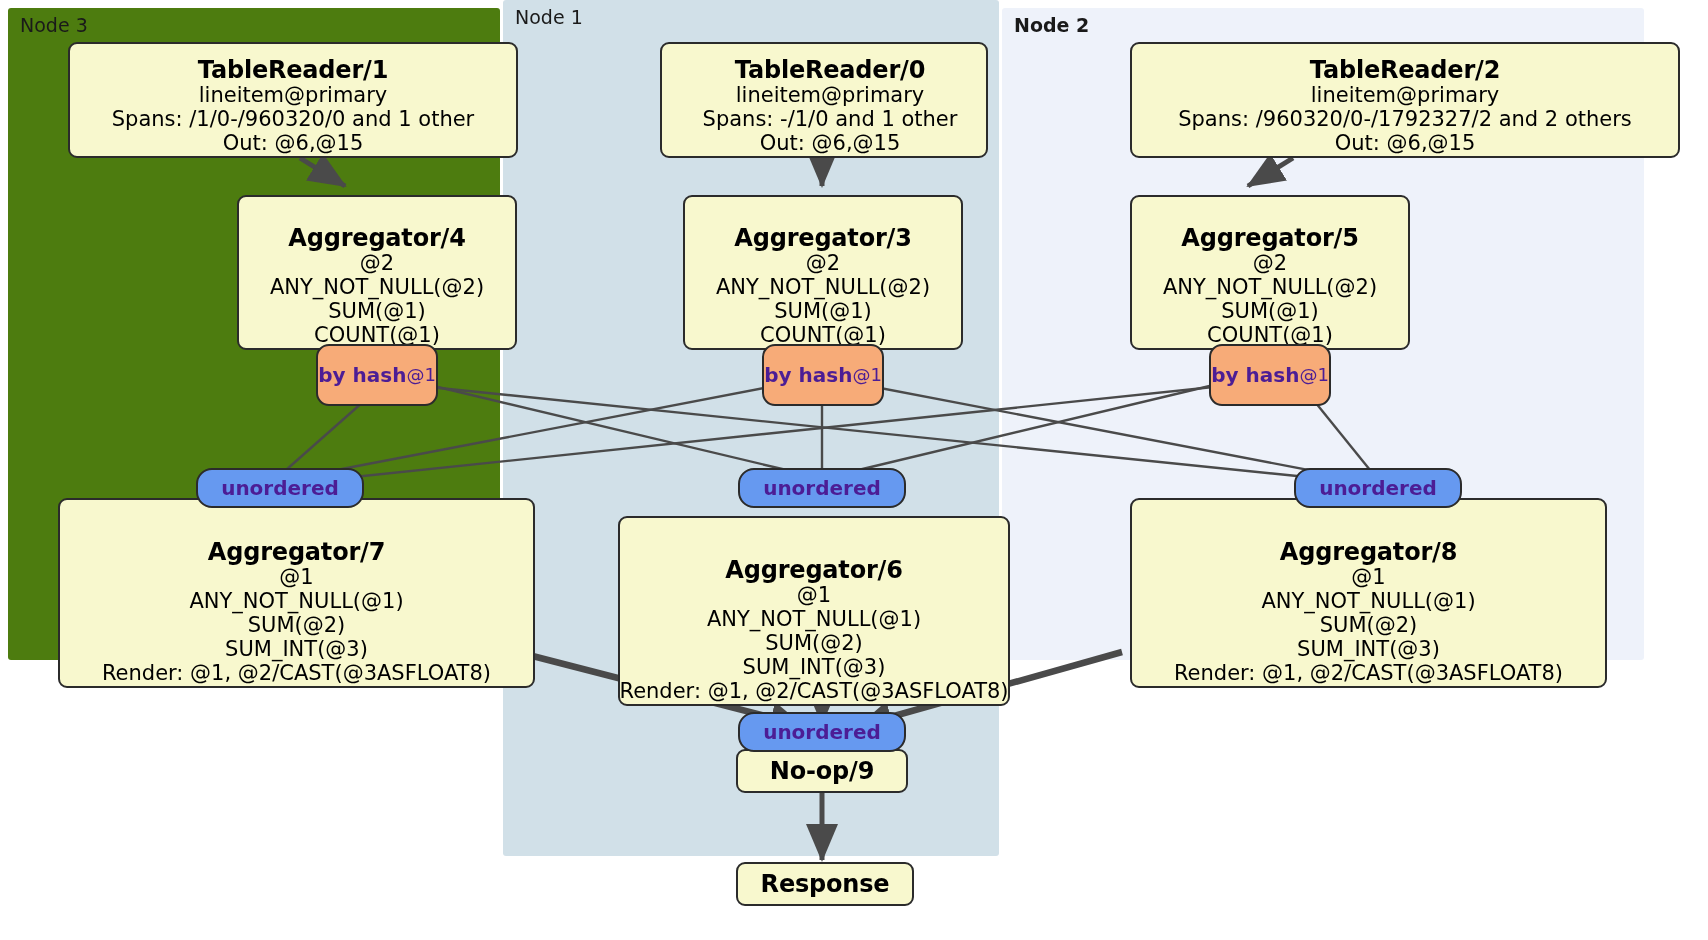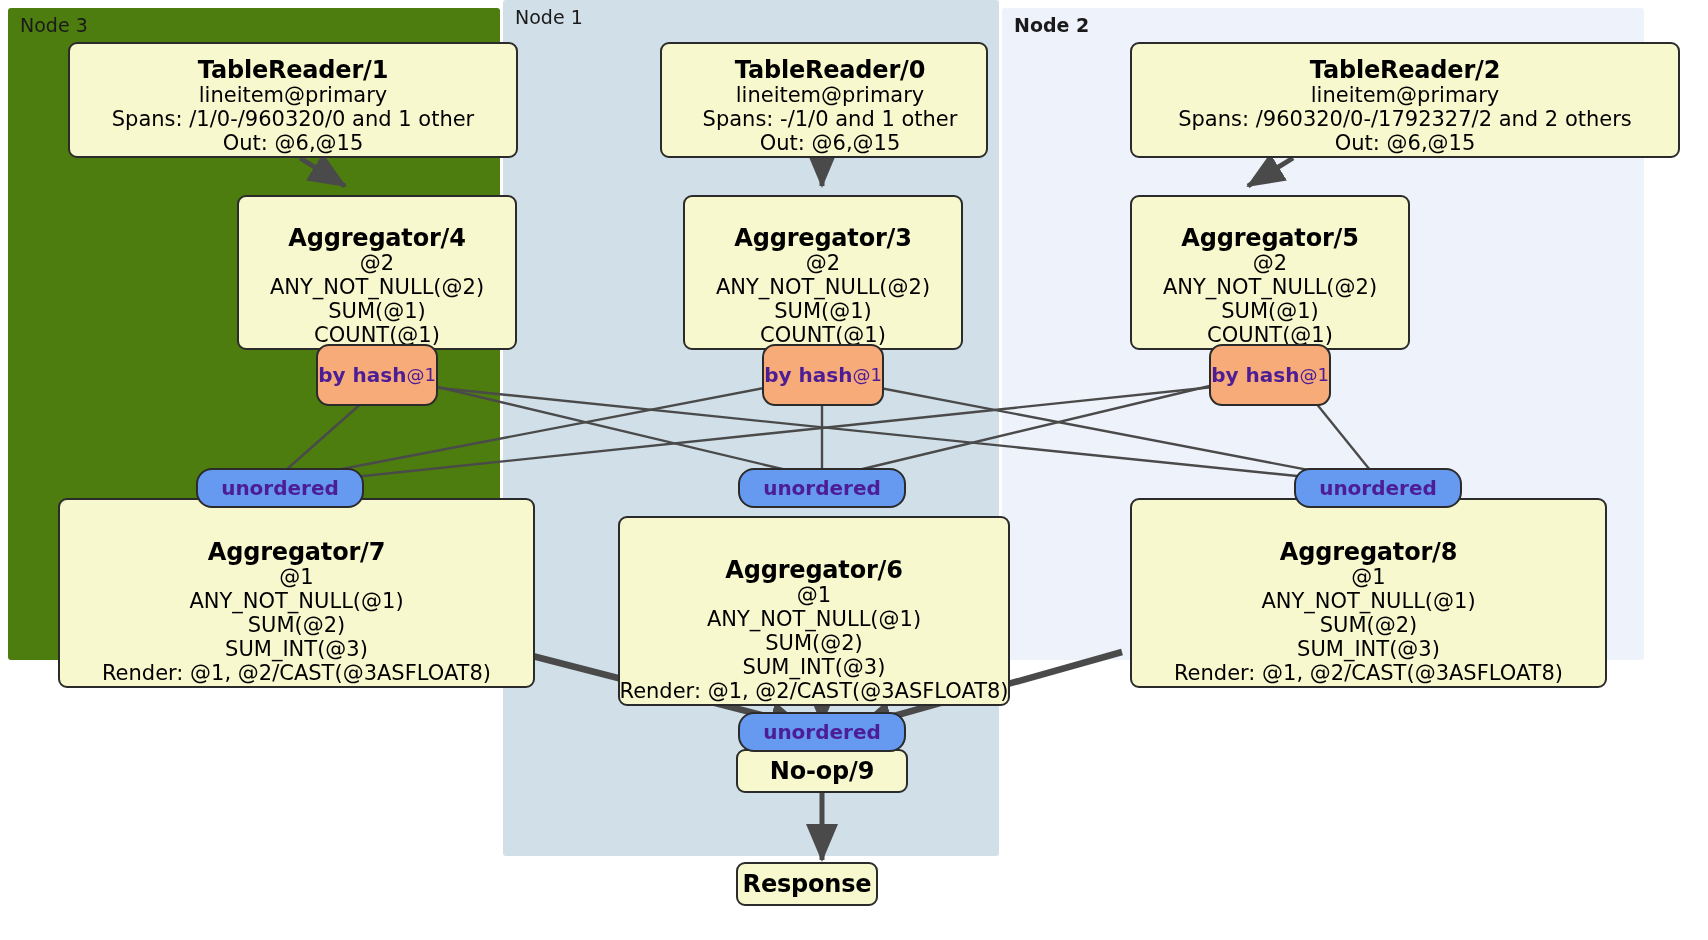--- a/index.html
+++ b/index.html
@@ -199,17 +199,17 @@
   </div>
 
   <div class="pill pill-unordered z-pill" style="left:738px;top:712px;width:168px;height:40px;">
     <div class="pill-top">unordered</div>
   </div>
 
   <div class="proc-box compact z-box" style="left:736px;top:749px;width:172px;height:44px;">
     <div class="proc-title">No-op/9</div>
   </div>
 
-  <div class="proc-box compact z-box" style="left:736px;top:862px;width:142px;height:44px;">
+  <div class="proc-box compact z-box" style="left:736px;top:862px;width:178px;height:44px;">
     <div class="proc-title">Response</div>
   </div>
 
 </div>
 
 </body></html>

